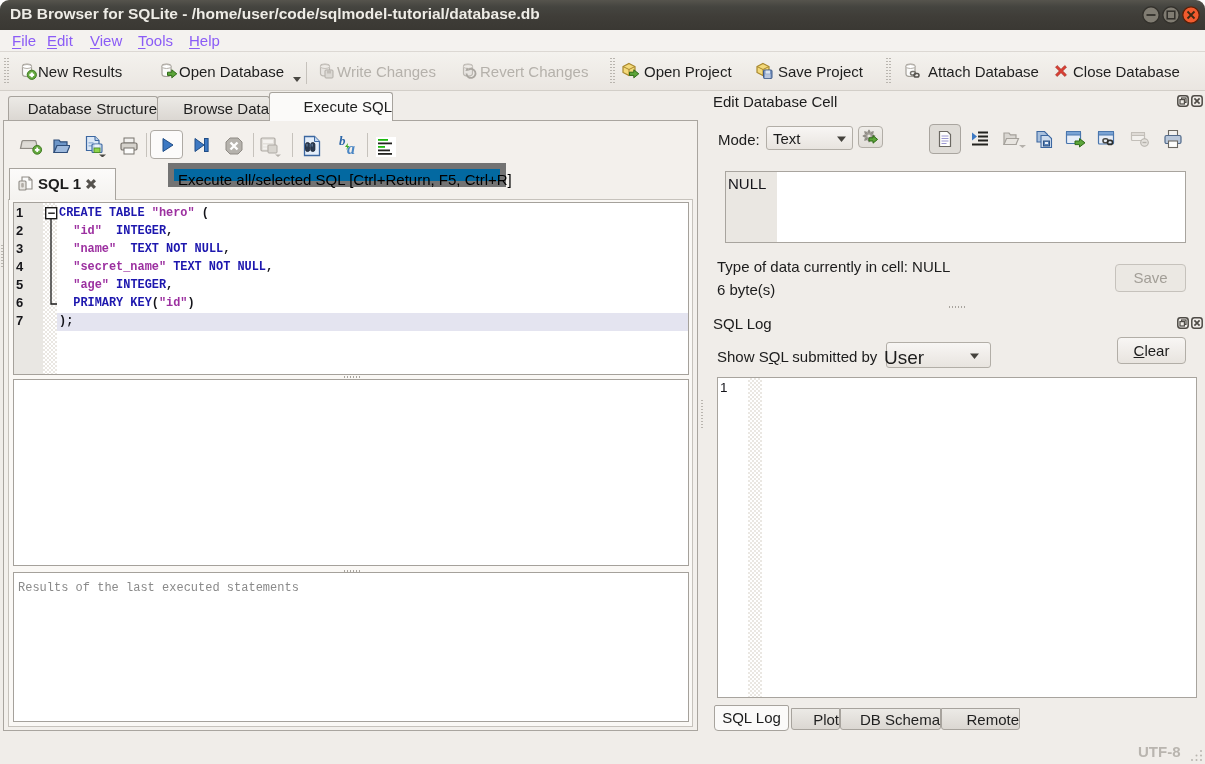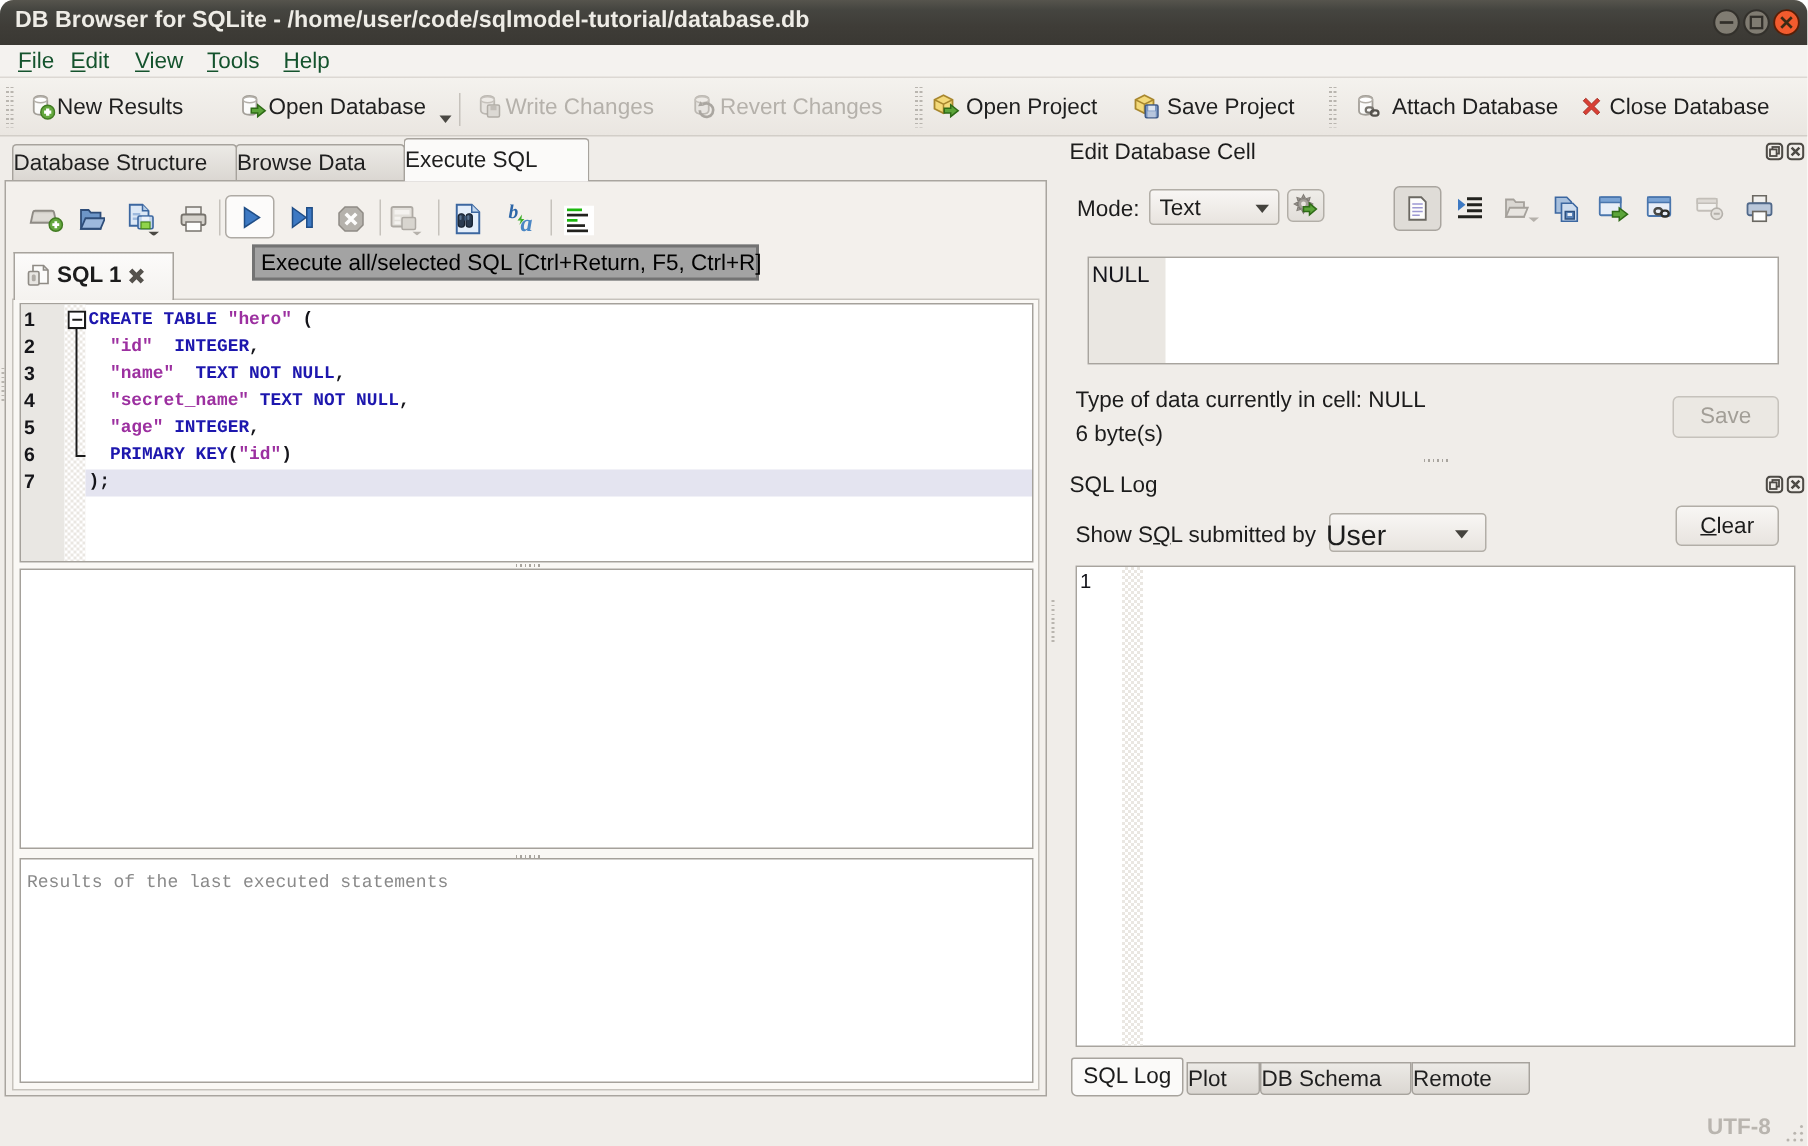--- a/index.html
+++ b/index.html
@@ -2,29 +2,29 @@
 <html><head><meta charset="utf-8">
 <style>
 html,body{margin:0;padding:0;width:1205px;height:764px;background:#fff;overflow:hidden}
 .winbg{left:0;top:0;width:1205px;height:764px;background:#f0ede9;border-radius:9px 9px 0 0}
 body{font-family:"Liberation Sans",sans-serif;position:relative;font-size:15px;color:#1c1c1c}
 .ab{position:absolute}
 .mono{font-family:"Liberation Mono",monospace}
 .titlebar{left:0;top:0;width:1205px;height:30px;background:linear-gradient(180deg,#56544d 0%,#454540 22%,#3f3d38 55%,#3a3833 100%);border-radius:9px 9px 0 0}
 .title{left:10px;right:0;top:5px;text-align:left;font-weight:bold;font-size:15.5px;color:#eeece6;letter-spacing:0}
 .menubar{left:0;top:30px;width:1205px;height:21px;background:#f4f2ef;border-bottom:1px solid #dcd8d3}
-.menuitem{top:32px;height:18px;line-height:18px;font-size:15px;color:#14532d}
+.menuitem{top:32px;height:18px;line-height:18px;font-size:15px;color:#8b5cf6}
 .menuitem u{text-decoration-thickness:1px;text-underline-offset:2px}
 .toolbar{left:0;top:52px;width:1205px;height:38px;background:linear-gradient(180deg,#f4f2ee,#eae6e1);border-bottom:1px solid #d2cec8}
 .tbtxt{top:62px;height:19px;line-height:19px;font-size:15px;color:#1f1f1f;white-space:nowrap}
 .tbgray{color:#b5b1ab}
 .handle{background:repeating-linear-gradient(180deg,#b9b5af 0 1px,rgba(0,0,0,0) 1px 3px);width:2px}
 .handle2{background:repeating-linear-gradient(180deg,#b9b5af 0 1px,rgba(0,0,0,0) 1px 3px)}
 .tsep{width:1px;background:#c6c2bc}
-.tab{box-sizing:border-box;border:1px solid #a7a39d;border-bottom:none;border-radius:3px 3px 0 0;background:linear-gradient(180deg,#eceae6,#dbd7d2);text-align:left;font-size:15px;color:#1f1f1f}
+.tab{box-sizing:border-box;border:1px solid #a7a39d;border-bottom:none;border-radius:3px 3px 0 0;background:linear-gradient(180deg,#eceae6,#dbd7d2);text-align:right;font-size:15px;color:#1f1f1f}
 .tabactive{background:#fbfaf9}
 .panel{box-sizing:border-box;background:#fff;border:1px solid #a5a19b}
 .dots-h{background:repeating-linear-gradient(90deg,#a8a49e 0 1px,rgba(0,0,0,0) 1px 3px);height:2px}
 .checker{background:repeating-conic-gradient(#eae7e2 0 25%,#ffffff 0 50%);background-size:4px 4px}
 .btn{box-sizing:border-box;border:1px solid #b2aea7;border-radius:4px;background:linear-gradient(180deg,#f8f6f4,#e8e4df);text-align:center}
 .kw{color:#1d17ae;}
 .st{color:#9c30a0;}
 .codeline{white-space:pre;height:18px;line-height:18px;font-size:11.9px;font-weight:bold;color:#14141a}
 .gnum{height:18px;line-height:18px;font-size:13px;font-weight:bold;color:#16161a}
 svg{display:block}
@@ -229,21 +229,21 @@
 <div class="codeline">  <span class="st">"age"</span> <span class="kw">INTEGER</span>,</div>
 <div class="codeline">  <span class="kw">PRIMARY KEY</span>(<span class="st">"id"</span>)</div>
 <div class="codeline">);</div>
 </div>
 <svg class="ab" style="left:45px;top:207px" width="13" height="100" viewBox="0 0 13 100">
 <path d="M6 12 V 97 H 12" fill="none" stroke="#1a1a1a" stroke-width="1.3"></path>
 <rect x="0.7" y="0.7" width="11" height="11" fill="#fff" stroke="#1a1a1a" stroke-width="1.4"></rect>
 <path d="M3.2 6.2h6.6" stroke="#1a1a1a" stroke-width="1.4"></path>
 </svg>
 
-<div class="ab" style="left:168px;top:163px;width:338px;height:24px;background:#a3a3a3;border:2px solid #737373;box-sizing:border-box;z-index:5;font-size:15px;line-height:22px;color:#000;padding-left:4px;white-space:nowrap">Execute all/selected SQL [Ctrl+Return, F5, Ctrl+R]</div>
+<div class="ab" style="left:168px;top:163px;width:338px;height:24px;background:#0369a1;border:6px solid #737373;box-sizing:border-box;z-index:5;font-size:15px;line-height:22px;color:#000;padding-left:4px;white-space:nowrap">Execute all/selected SQL [Ctrl+Return, F5, Ctrl+R]</div>
 
 <div class="ab dots-h" style="left:344px;top:376px;width:17px"></div>
 <div class="ab panel" style="left:13px;top:379px;width:676px;height:187px"></div>
 <div class="ab dots-h" style="left:344px;top:570px;width:17px"></div>
 <div class="ab panel" style="left:13px;top:572px;width:676px;height:150px"></div>
 <div class="ab mono" style="left:18px;top:581px;font-size:12px;color:#8a8a8a">Results of the last executed statements</div>
 
 <div class="ab handle2" style="left:1px;top:245px;width:2px;height:24px"></div>
 <div class="ab handle2" style="left:701px;top:400px;width:2px;height:30px"></div>
 

